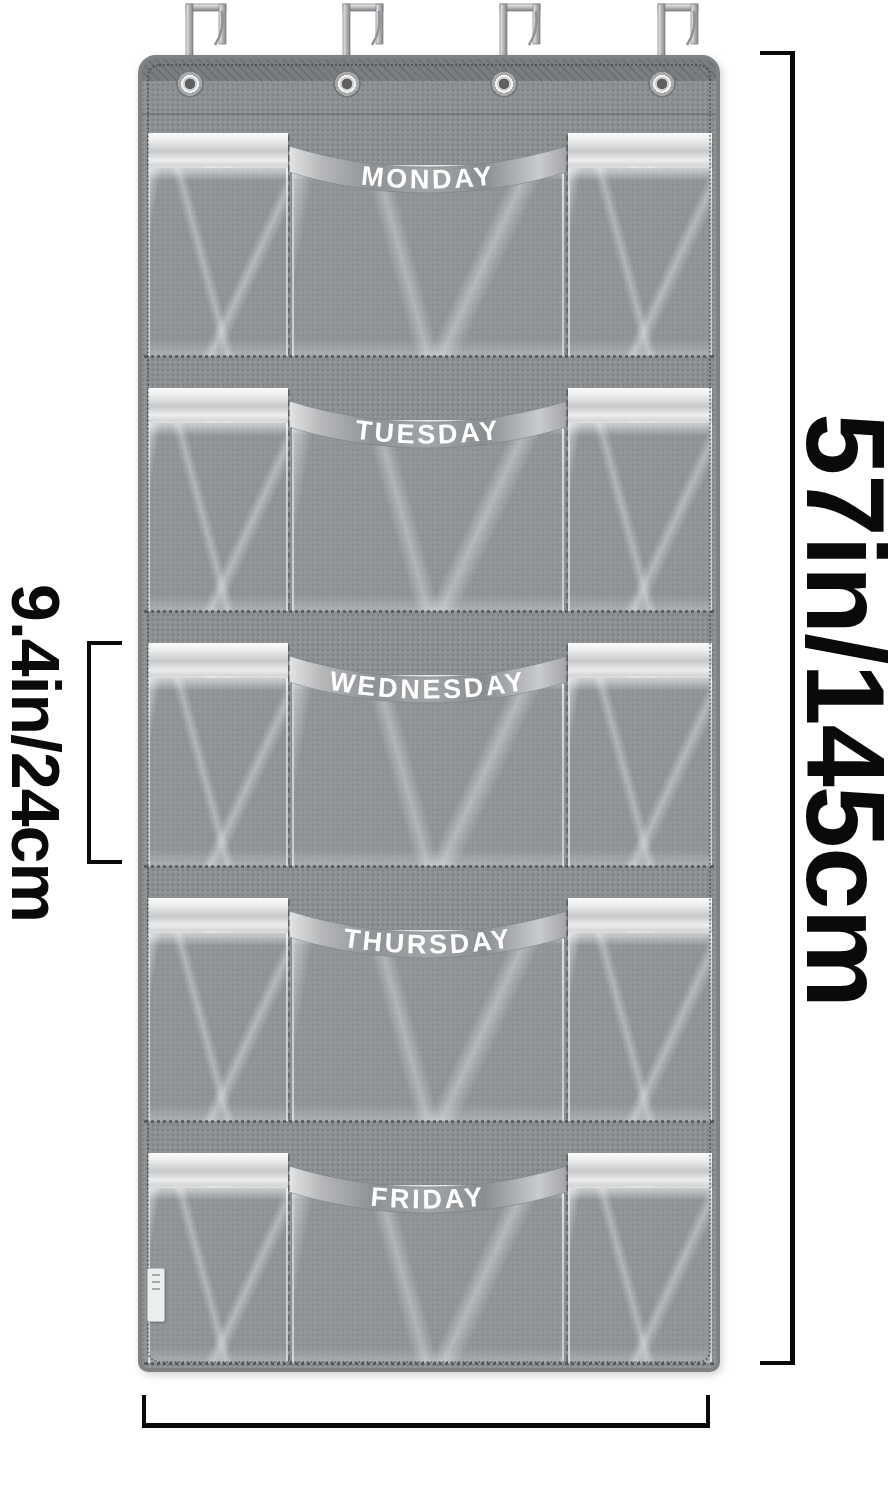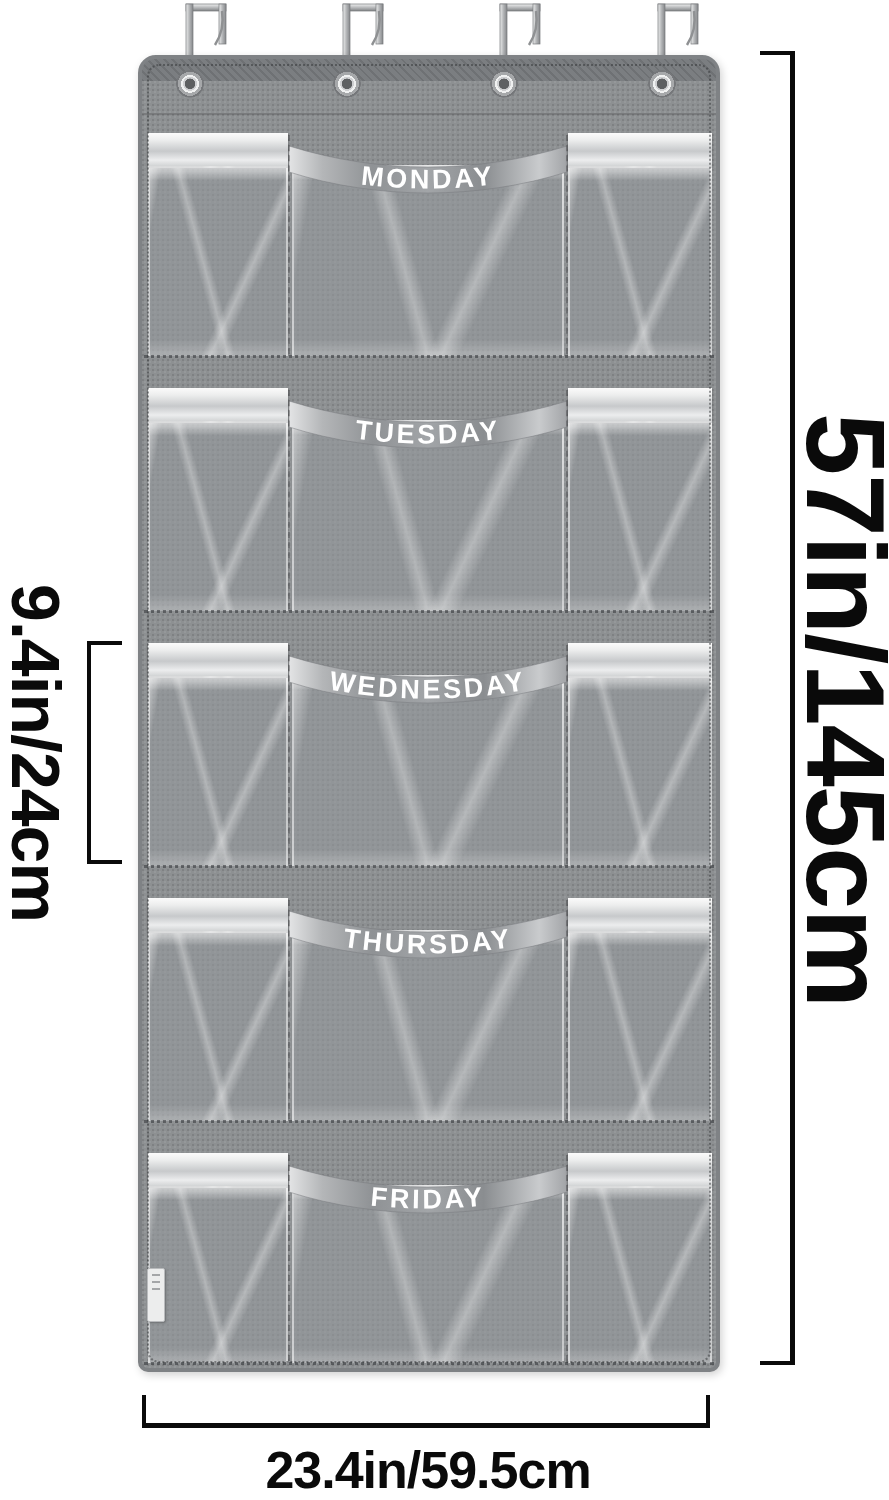--- a/index.html
+++ b/index.html
@@ -253,15 +253,14 @@
       <i></i>
     </div>
 
   <div id="dim-height-line" class="abs"></div>
   <div class="abs dim-text rot" style="left:845px;top:710px;font-size:112px">57in/145cm</div>
 
   <div id="dim-row-line" class="abs"></div>
   <div class="abs dim-text rot" style="left:36px;top:753px;font-size:68px">9.4in/24cm</div>
 
   <div id="dim-width-line" class="abs"></div>
-  <div class="abs dim-text ctr" style="left:428px;top:1470px;font-size:52px">23.4in/59.5cm</div>
 
 </div>
 
 </body></html>

